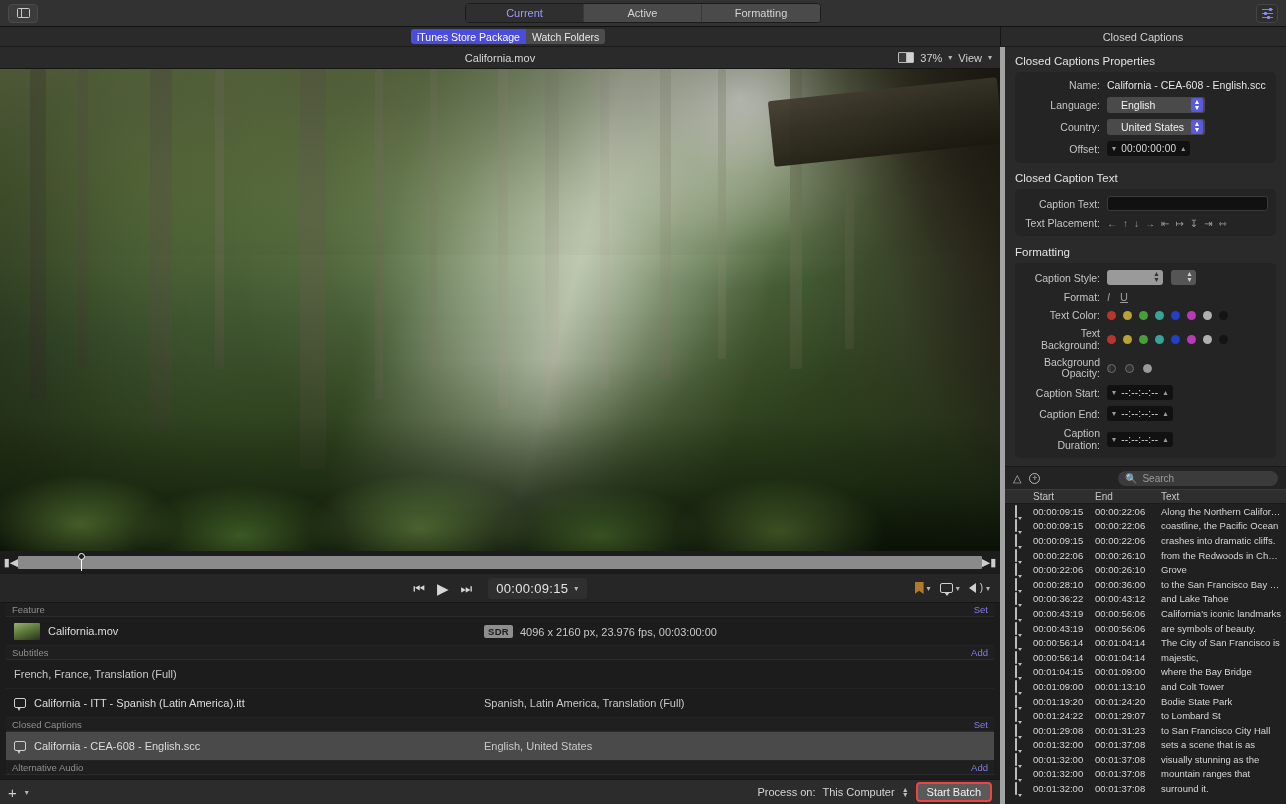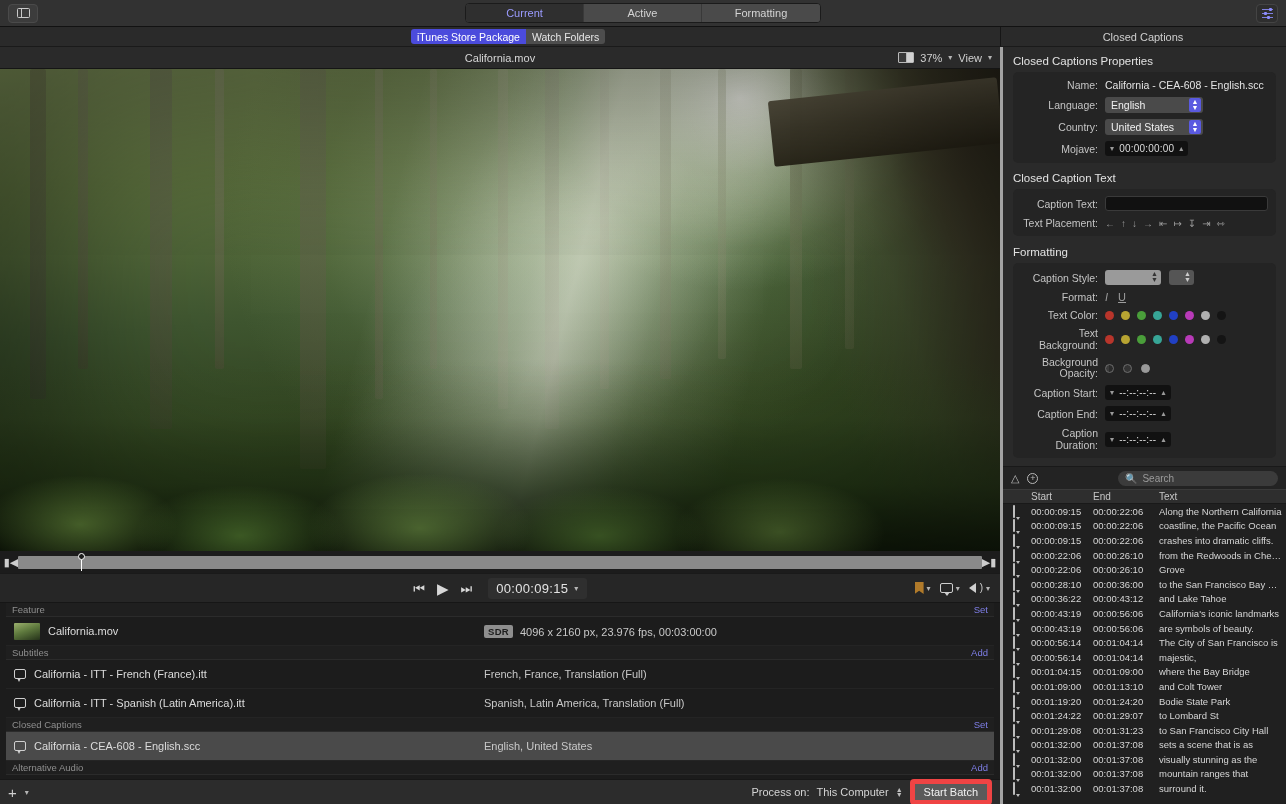--- a/index.html
+++ b/index.html
@@ -75,21 +75,21 @@
   .pill.unsel { background: #4d4d4d; color: #e6e6e6; }
   .subbar-right-label {
     position: absolute; left: 1000px; width: 286px; text-align: center;
     font-size: 11px; color: #cfcfcf;
   }
   .vdiv-top { position: absolute; left: 1000px; top: 0; bottom: 0; width: 1px; background: #161616; }
 
   
   .body { flex: 1; display: flex; min-height: 0; }
   .left { width: 1000px; display: flex; flex-direction: column; min-width: 0; background: #1c1c1c; }
-  .right { width: 286px; background: #2a2a2a; border-left: 3px solid #a3a3a3; display: flex; flex-direction: column; min-width: 0; }
+  .right { width: 286px; background: #2a2a2a; border-left: 5px solid #a3a3a3; display: flex; flex-direction: column; min-width: 0; }
 
   
   .prev-head {
     height: 22px; min-height: 22px; background: #2a2a2a;
     border-bottom: 1px solid #151515;
     display: flex; align-items: center; justify-content: center;
     position: relative; font-size: 11px; color: #d6d6d6;
   }
   .prev-head-right { position: absolute; right: 8px; display: flex; align-items: center; gap: 6px; font-size: 11px; color: #d0d0d0;}
   .split-glyph { width: 16px; height: 11px; border: 1px solid #b9b9b9; border-radius: 1px; display:flex; }
@@ -193,36 +193,36 @@
 
   
   .bottombar {
     height:25px; min-height:25px; background:#2c2c2c; border-top:1px solid #171717;
     display:flex; align-items:center; padding:0 8px; gap:8px;
   }
   .plus { color:#cfcfcf; font-size:15px; line-height:1;}
   .bb-right { margin-left:auto; display:flex; align-items:center; gap:7px; font-size:11px; color:#d4d4d4;}
   .stepper { display:flex; flex-direction:column; align-items:center; line-height:5px; color:#bdbdbd; font-size:7px;}
   .startbtn {
-    background:#5a5a5a; border:5px solid #ef4444; border-radius:4px;
+    background:#5a5a5a; border:2px solid #ef4444; border-radius:4px;
     padding:2px 9px; font-size:11px; color:#f2f2f2;
   }
 
   
   .insp-top { padding: 8px 10px 0 10px; }
   .grp-title { font-size:11.5px; color:#e2e2e2; margin-bottom:5px; }
   .grp-box { background:#242424; border-radius:5px; padding:7px 8px; }
   .frow { display:flex; align-items:center; margin-bottom:6px; }
   .frow:last-child { margin-bottom:0; }
   .flabel { width:84px; text-align:right; padding-right:7px; font-size:10.5px; color:#c4c4c4; flex:none; }
   .flabel.two { line-height:11px; }
   .fval { font-size:10.5px; color:#e4e4e4; }
   .popup {
     height:16px; background:#4a4a4a; border-radius:3px;
-    display:flex; align-items:center; padding:0 6px; font-size:10.5px; color:#f0f0f0;
+    display:flex; align-items:center; padding:0 14px; font-size:10.5px; color:#f0f0f0;
     min-width:98px; position:relative;
   }
   .popup .arrows {
     position:absolute; right:2px; top:1px; width:12px; height:14px;
     background:#5a5ae0; border-radius:2px; color:#fff; font-size:7px;
     display:flex; flex-direction:column; align-items:center; justify-content:center; line-height:6px;
   }
   .stepfield {
     height:15px; background:#111; border-radius:3px;
     display:flex; align-items:center; gap:5px; padding:0 5px;
@@ -402,24 +402,20 @@
             <div class="meta">
               <span class="sdr">SDR</span>
               <span>4096 x 2160 px, 23.976 fps, 00:03:00:00</span>
             </div>
           </div>
           <div class="fl-sec">
             <span>Subtitles</span>
             <span class="fl-action">Add</span>
           </div>
           <div class="fl-row">
-            <div class="nm">
-              <span class="ico-cc"></span>
-              <span>California - ITT - French (France).itt</span>
-            </div>
             <div class="meta">
               <span>French, France, Translation (Full)</span>
             </div>
           </div>
           <div class="fl-row">
             <div class="nm">
               <span class="ico-cc"></span>
               <span>California - ITT - Spanish (Latin America).itt</span>
             </div>
             <div class="meta">
@@ -476,21 +472,21 @@
             </div>
           </div>
           <div class="frow">
             <div class="flabel">Country:</div>
             <div class="popup">
               <span>United States</span>
               <span class="arrows">▲<br>▼</span>
             </div>
           </div>
           <div class="frow">
-            <div class="flabel">Mojave:</div>
+            <div class="flabel">Offset:</div>
             <div class="stepfield">
               <span class="sc">▾</span>
               <span>00:00:00:00</span>
               <span class="sc">▴</span>
             </div>
           </div>
         </div>
 
         <div class="grp-title" style="margin-top:9px;">Closed Caption Text</div>
         <div class="grp-box">

